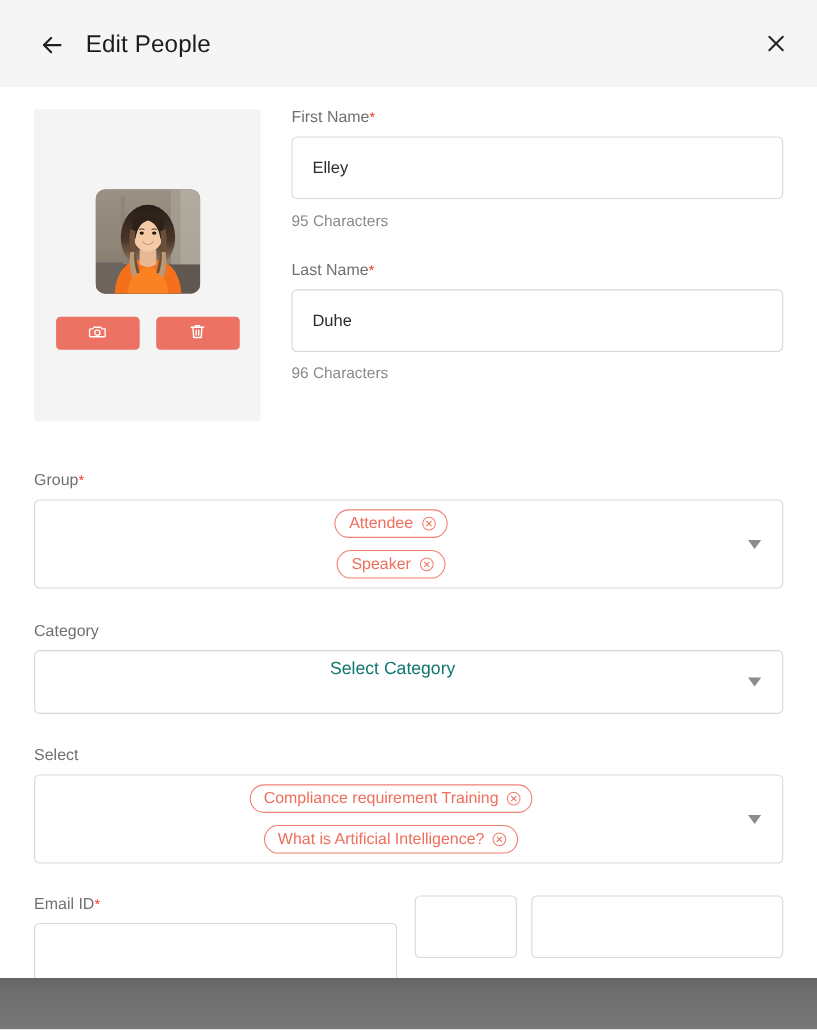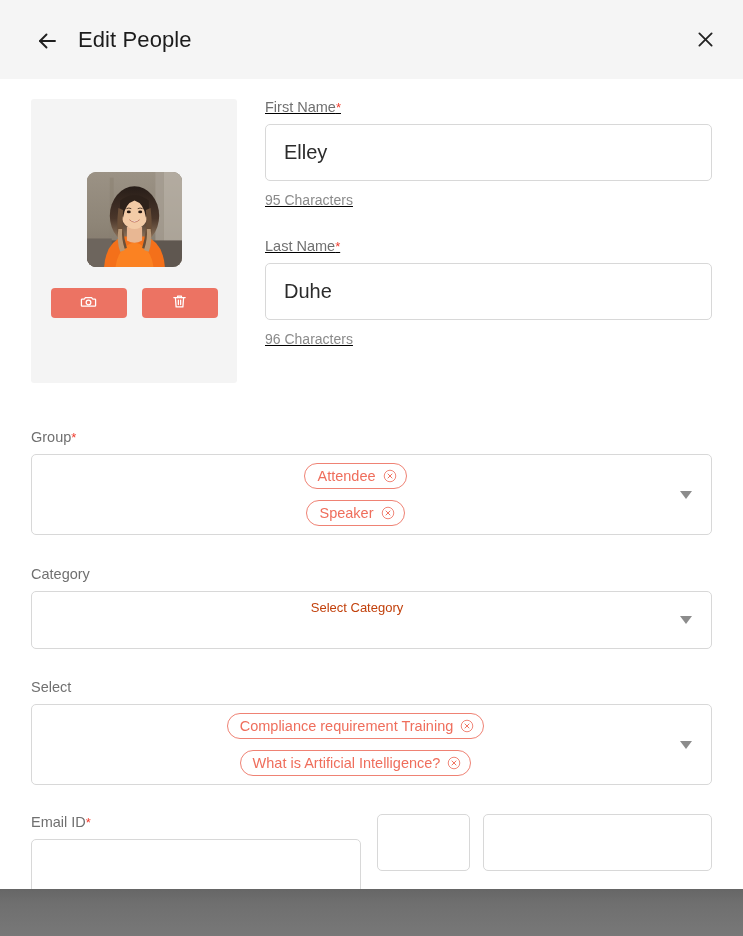--- a/index.html
+++ b/index.html
@@ -128,38 +128,37 @@
     display: flex;
     align-items: center;
     justify-content: center;
     cursor: pointer;
   }
 
   
   .name-col {
     flex: 1;
     min-width: 0;
-    text-decoration: underline;
   }
 
   .field-label {
     font-size: 14.5px;
     color: #707070;
     margin-bottom: 9px;
     display: block;
   }
   .req { color: #f03c2e; font-size: 13px; }
 
   .text-input {
     width: 100%;
     height: 57px;
     border: 1px solid #d8d8d8;
     border-radius: 5px;
     background: #ffffff;
-    font-size: 20px;
+    font-size: 15px;
     color: #2b2b2b;
     padding: 0 18px;
     font-family: "Liberation Sans", sans-serif;
     outline: none;
   }
   .helper {
     font-size: 14px;
     color: #8a8a8a;
     margin-top: 11px;
   }
@@ -177,22 +176,22 @@
     display: flex;
     align-items: center;
     padding: 8px 46px 8px 14px;
     gap: 11px;
     flex-wrap: wrap;
     cursor: pointer;
     flex-direction: column;
   }
   .select-box.tall { min-height: 62px; }
   .select-placeholder {
-    font-size: 13px;
-    color: #c2410c;
+    font-size: 16px;
+    color: #0f766e;
     padding-left: 3px;
   }
   .caret {
     position: absolute;
     right: 19px;
     top: 50%;
     transform: translateY(-50%);
     width: 0; height: 0;
     border-left: 6.5px solid transparent;
     border-right: 6.5px solid transparent;

